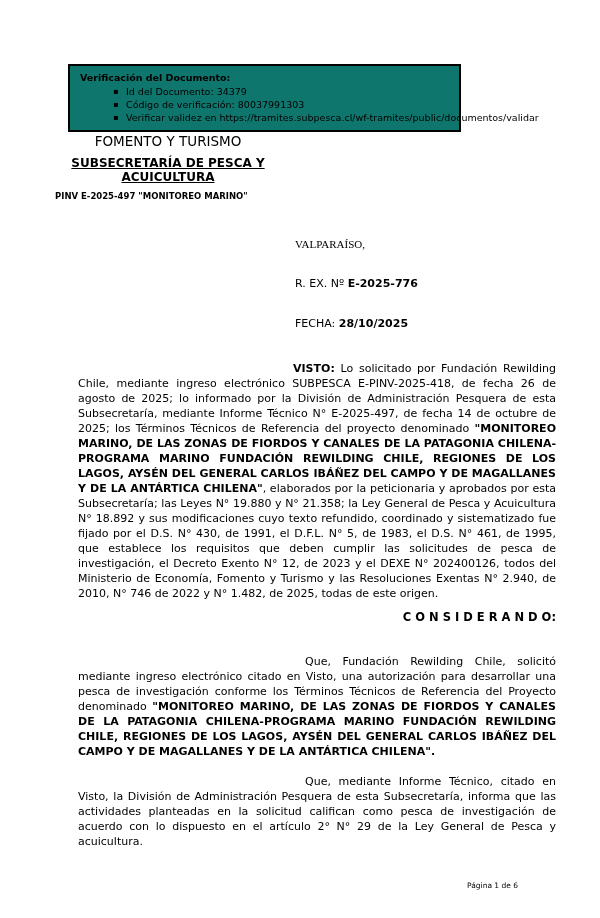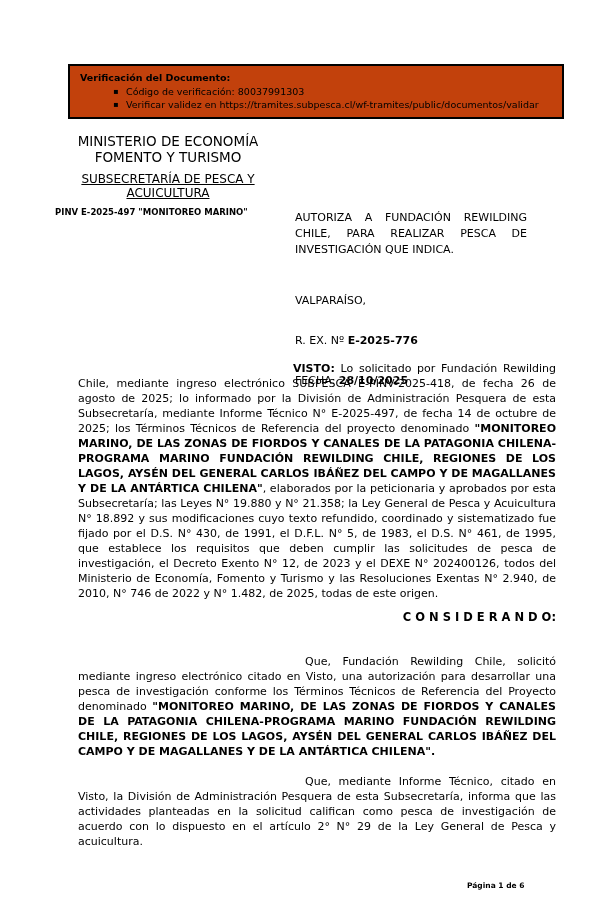--- a/index.html
+++ b/index.html
@@ -11,24 +11,24 @@
     background: #ffffff;
     color: #000000;
     font-family: "DejaVu Sans", "Liberation Sans", sans-serif;
     overflow: hidden;
   }
 
   
   .verify-box {
     position: absolute;
     left: 68px; top: 64px;
-    width: 496px;
+    width: 393px;
     border: 2px solid #000;
     padding: 5px 6px 6px 10px;
-    background: #c2410c;
+    background: #0f766e;
   }
   .verify-title {
     font-size: 9.5px;
     font-weight: bold;
     line-height: 13px;
   }
   .verify-list { list-style: none; margin: 1px 0 0 0; padding: 0 0 0 33px; }
   .verify-list li {
     position: relative;
     font-size: 9.5px;
@@ -48,42 +48,42 @@
     position: absolute;
     left: 42px; top: 133px;
     width: 252px;
     text-align: center;
   }
   .ministry { font-size: 13.5px; line-height: 16px; }
   .subsec {
     margin: 7px auto 0;
     width: 215px;
     font-size: 12px;
-    font-weight: normal;
+    font-weight: bold;
     text-decoration: underline;
     line-height: 14px;
   }
   .pinv-ref {
     margin-top: 7px;
     text-align: left;
     padding-left: 13px;
     font-size: 8.5px;
     font-weight: bold;
   }
 
   
   .title-block {
     position: absolute;
     left: 295px; top: 210px;
     width: 262px;
     font-size: 11px;
     line-height: 16px;
   }
   .subject { width: 232px; text-align: justify; }
-  .city { margin-top: 35px; }
+  .city { margin-top: 26px; font-family: Liberation Serif, serif; }
   .res-line { margin-top: 24px; }
   .fecha-line { margin-top: 24px; }
   .bold { font-weight: bold; }
 
   
   .body-text {
     position: absolute;
     left: 78px; top: 361px;
     width: 478px;
     font-size: 11px;
@@ -99,45 +99,44 @@
     text-align: right;
     margin: 9px 0 29px 220px;
     text-indent: 0;
   }
 
   
   .page-footer {
     position: absolute;
     left: 467px; top: 881px;
     font-size: 7.5px;
-    font-weight: bold;
+    font-weight: normal;
   }
 </style>
 </head>
 <body>
 
 <div class="page">
 
   <div class="verify-box">
     <div class="verify-title">Verificación del Documento:</div>
     <ul class="verify-list">
+      <li>Id del Documento: 34379</li>
       <li>Código de verificación: 80037991303</li>
       <li>Verificar validez en https://tramites.subpesca.cl/wf-tramites/public/documentos/validar</li>
     </ul>
   </div>
 
   <div class="header-left">
-    <div class="ministry">MINISTERIO DE ECONOMÍA</div>
     <div class="ministry">FOMENTO Y TURISMO</div>
     <div class="subsec">SUBSECRETARÍA DE PESCA Y ACUICULTURA</div>
     <div class="pinv-ref">PINV E-2025-497 "MONITOREO MARINO"</div>
   </div>
 
   <div class="title-block">
-    <div class="subject">AUTORIZA A FUNDACIÓN REWILDING CHILE, PARA REALIZAR PESCA DE INVESTIGACIÓN QUE INDICA.</div>
     <div class="city">VALPARAÍSO,</div>
     <div class="res-line"><span>R. EX. Nº </span><span class="bold">E-2025-776</span></div>
     <div class="fecha-line"><span>FECHA: </span><span class="bold">28/10/2025</span></div>
   </div>
 
   <div class="body-text">
     <p class="para indent-1"><span class="bold">VISTO:</span><span> Lo solicitado por Fundación Rewilding Chile, mediante ingreso electrónico SUBPESCA E-PINV-2025-418, de fecha 26 de agosto de 2025; lo informado por la División de Administración Pesquera de esta Subsecretaría, mediante Informe Técnico N° E-2025-497, de fecha 14 de octubre de 2025; los Términos Técnicos de Referencia del proyecto denominado </span><span class="bold">"MONITOREO MARINO, DE LAS ZONAS DE FIORDOS Y CANALES DE LA PATAGONIA CHILENA-PROGRAMA MARINO FUNDACIÓN REWILDING CHILE, REGIONES DE LOS LAGOS, AYSÉN DEL GENERAL CARLOS IBÁÑEZ DEL CAMPO Y DE MAGALLANES Y DE LA ANTÁRTICA CHILENA"</span><span>, elaborados por la peticionaria y aprobados por esta Subsecretaría; las Leyes N° 19.880 y N° 21.358; la Ley General de Pesca y Acuicultura N° 18.892 y sus modificaciones cuyo texto refundido, coordinado y sistematizado fue fijado por el D.S. N° 430, de 1991, el D.F.L. N° 5, de 1983, el D.S. N° 461, de 1995, que establece los requisitos que deben cumplir las solicitudes de pesca de investigación, el Decreto Exento N° 12, de 2023 y el DEXE N° 202400126, todos del Ministerio de Economía, Fomento y Turismo y las Resoluciones Exentas N° 2.940, de 2010, N° 746 de 2022 y N° 1.482, de 2025, todas de este origen.</span></p>
 
     <p class="para considerando-heading">C O N S I D E R A N D O:</p>
 

